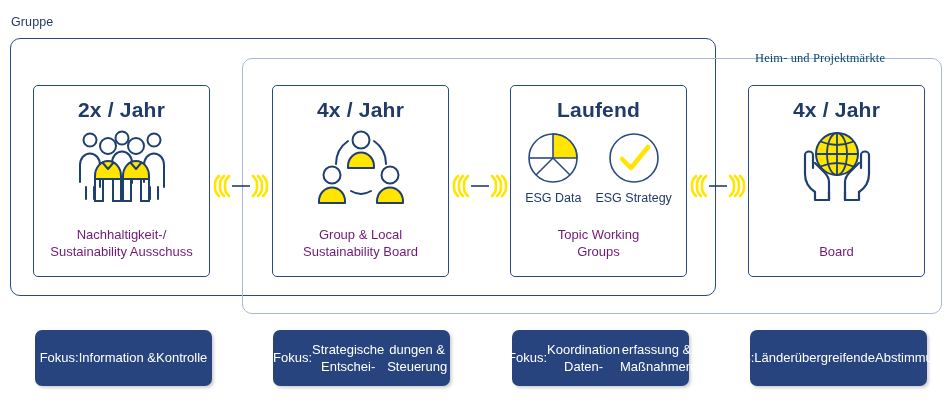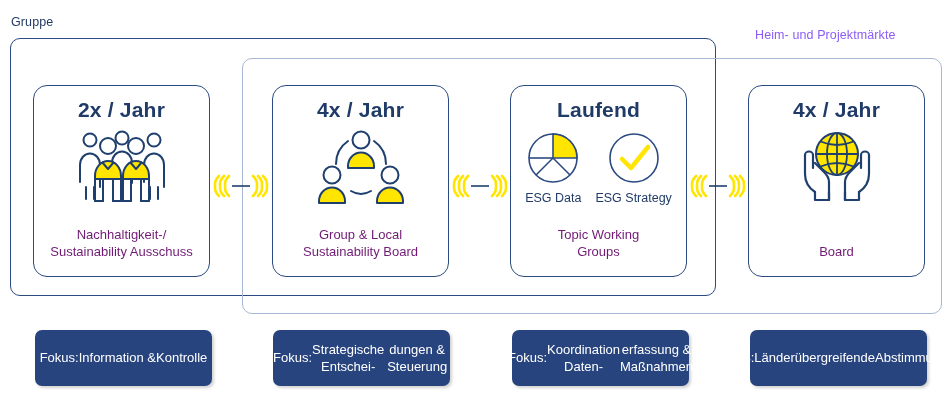--- a/index.html
+++ b/index.html
@@ -36,32 +36,33 @@
     position: absolute;
     font-size: 12.5px;
     letter-spacing: 0.1px;
     white-space: nowrap;
   }
   #gruppe-label {
     left: 11px; top: 15px;
     color: #243b66;
   }
   #heim-label {
-    left: 755px; top: 28px;
-    color: #8b5cf6;
+    left: 755px; top: 51px;
+    color: #0c4a6e;
+    font-family: Liberation Serif, serif;
   }
 
   
   .card {
     position: absolute;
     top: 85px;
     width: 177px;
     height: 192px;
     border: 1.3px solid #2b4a82;
-    border-radius: 14px;
+    border-radius: 5px;
     background: #ffffff;
     display: flex;
     flex-direction: column;
     align-items: center;
   }
   #card-1 { left: 33px; }
   #card-2 { left: 272px; }
   #card-3 { left: 510px; }
   #card-4 { left: 748px; }
 

